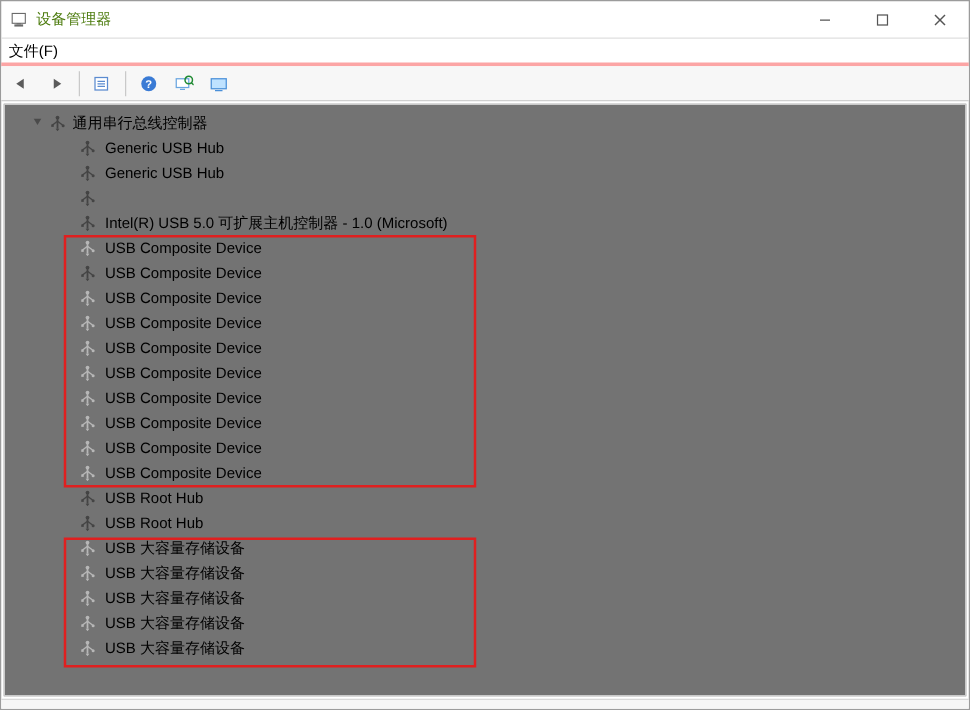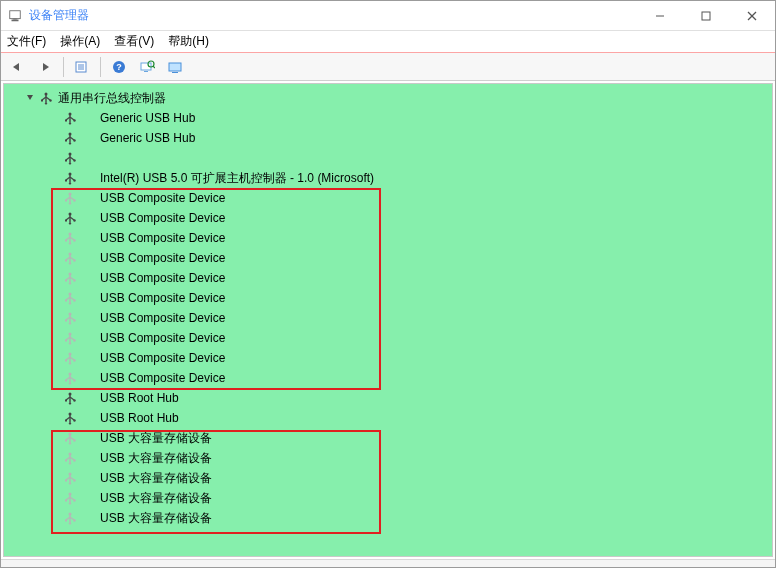--- a/index.html
+++ b/index.html
@@ -1,41 +1,41 @@
 <!DOCTYPE html>
 <html><head>
 <meta charset="utf-8">
 <style>
   * { box-sizing: border-box; }
   html, body { margin:0; padding:0; font-family: "Microsoft YaHei", Tahoma, Arial, sans-serif; font-size:12px; color:#000; background:#fff; }
   .window { width:776px; height:568px; border:1px solid #9b9b9b; display:flex; flex-direction:column; background:#fff; }
   .titlebar { height:30px; display:flex; align-items:center; padding:0 0 0 6px; border-bottom:1px solid #e0e0e0; }
   .titlebar .app-icon { width:16px; height:16px; margin-right:6px; display:inline-flex; align-items:center; justify-content:center; }
-  .titlebar .title { flex:0 0 auto; color:#3b82f6; }
+  .titlebar .title { flex:0 0 auto; color:#4d7c0f; }
   .titlebar .spacer { flex:1; }
   .winbtns { display:flex; height:100%; }
   .winbtn { width:46px; display:flex; align-items:center; justify-content:center; color:#555; }
 
-  .menubar { height:22px; display:flex; align-items:flex-end; padding:2px 6px; gap:14px; border-bottom:1px solid #fca5a5; color:#000; }
+  .menubar { height:22px; display:flex; align-items:flex-start; padding:2px 6px; gap:14px; border-bottom:3px solid #fca5a5; color:#000;flex-direction:column; }
   .menubar .menu-item { cursor:default; }
 
   .toolbar { height:28px; display:flex; align-items:center; gap:4px; padding:2px 4px; border-bottom:1px solid #cfcfcf; background:#f7f7f7; }
   .tb-btn { width:24px; height:22px; border:1px solid transparent; display:flex; align-items:center; justify-content:center; border-radius:2px; }
   .tb-sep { width:1px; height:20px; background:#c9c9c9; margin:0 2px; }
 
   .content-wrap { flex:1; display:flex; flex-direction:column; min-height:0; }
-  .tree-area { flex:1; overflow-y:scroll; overflow-x:hidden; border:1px solid #c9c9c9; margin:2px; padding-top:4px; position:relative; background:#86efac; }
+  .tree-area { flex:1; overflow-y:scroll; overflow-x:hidden; border:1px solid #c9c9c9; margin:2px; padding-top:4px; position:relative; background:#737373; }
   .tree { padding-left:18px; position:relative; }
   .cat-row { display:flex; align-items:center; height:20px; }
   .expander { width:16px; text-align:center; color:#555; cursor:default; user-select:none; }
   .node-icon { width:16px; display:inline-flex; align-items:center; justify-content:center; margin-right:4px; }
   .children { margin-left:28px; position:relative; }
   .dev-row { display:flex; align-items:center; height:20px; padding-left:6px; }
   .dev-row .node-icon { margin-left:6px; }
-  .dev-label { margin-left:18px; white-space:nowrap; }
+  .dev-label { margin-left:2px; white-space:nowrap; }
 
   .redbox { position:absolute; border:2px solid #e02020; pointer-events:none; }
 
   
   .tree-area::-webkit-scrollbar { width:17px; }
   .tree-area::-webkit-scrollbar-track { background:#f0f0f0; border-left:1px solid #d9d9d9; }
   .tree-area::-webkit-scrollbar-thumb { background:#c2c2c2; }
   .tree-area::-webkit-scrollbar-button { height:17px; background:#f0f0f0; }
 
   .status-strip { height:8px; border-top:1px solid #d8d8d8; background:#f5f5f5; }

